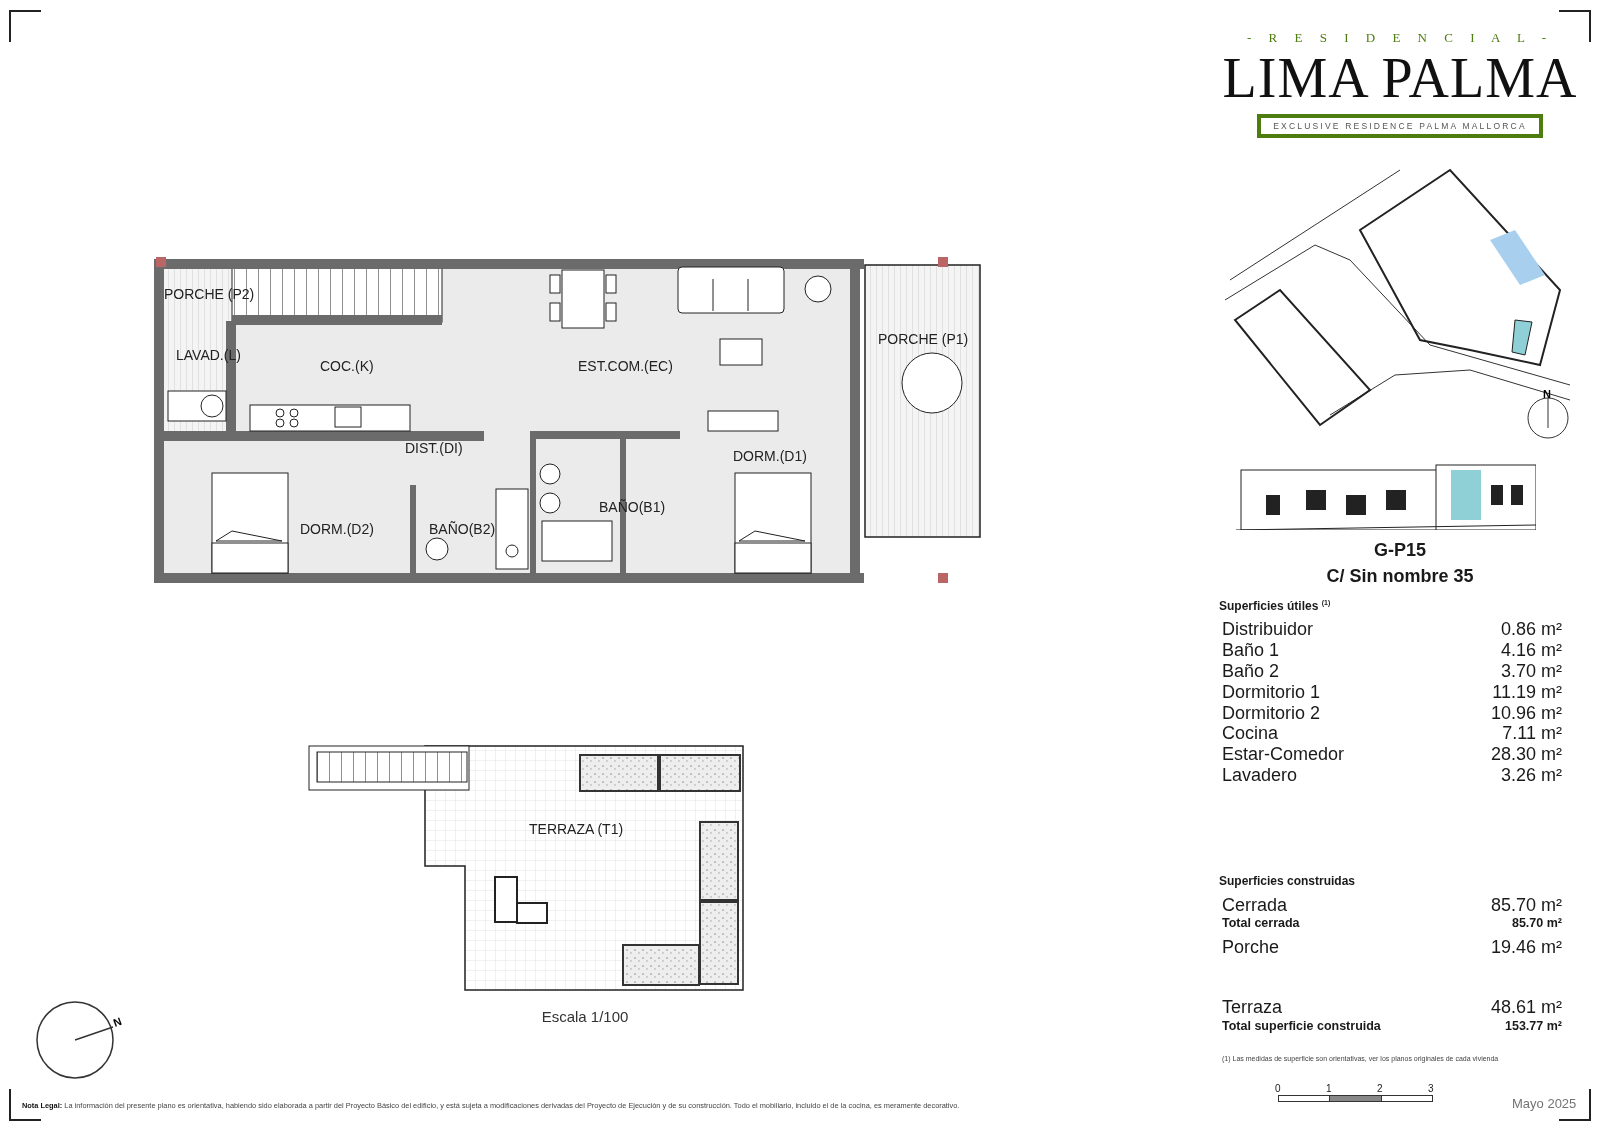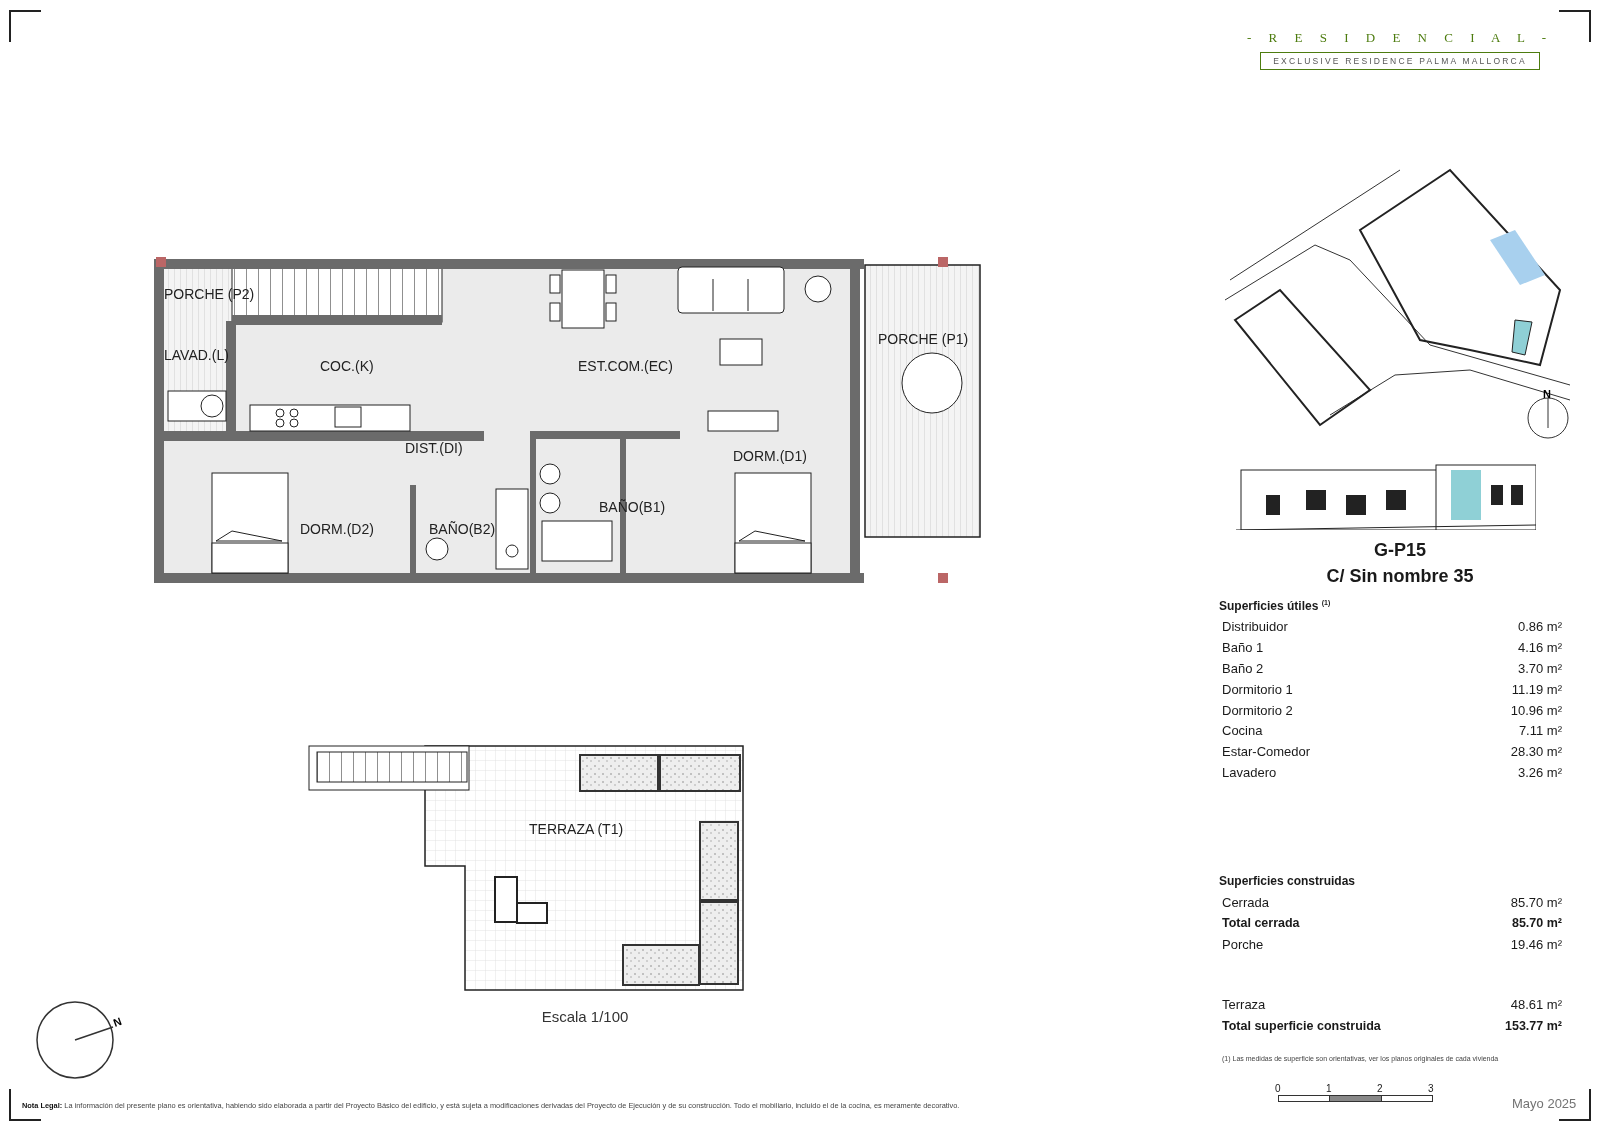--- a/index.html
+++ b/index.html
@@ -8,47 +8,48 @@
   .corner{position:absolute;width:30px;height:30px;border-color:#222;border-style:solid;border-width:0;}
   .c-tl{left:9px;top:10px;border-left-width:2px;border-top-width:2px;}
   .c-tr{right:9px;top:10px;border-right-width:2px;border-top-width:2px;}
   .c-bl{left:9px;bottom:10px;border-left-width:2px;border-bottom-width:2px;}
   .c-br{right:9px;bottom:10px;border-right-width:2px;border-bottom-width:2px;}
 
   
   .logo{position:absolute;left:1210px;top:30px;width:380px;text-align:center;}
   .logo-sub{font-family:"Liberation Serif",serif;font-size:13px;letter-spacing:7px;color:#4d7c0f;}
   .logo-main{font-family:"Liberation Serif",serif;font-size:56px;letter-spacing:1px;line-height:60px;color:#111;margin-top:2px;}
-  .logo-tag{display:inline-block;margin-top:6px;border:1px solid #4d7c0f;padding:3px 12px;font-size:8.5px;letter-spacing:2.2px;color:#555;}
+  .logo-tag{display:inline-block;margin-top:6px;border:4px solid #4d7c0f;padding:3px 12px;font-size:8.5px;letter-spacing:2.2px;color:#555;}
 
   
   .unit-code{position:absolute;left:1210px;width:380px;top:540px;text-align:center;font-weight:bold;font-size:18px;}
   .unit-addr{position:absolute;left:1210px;width:380px;top:566px;text-align:center;font-weight:bold;font-size:18px;}
   .section-title{position:absolute;left:1219px;font-weight:bold;font-size:12px;}
   .section-title sup{font-size:7px;}
-  .row{position:absolute;left:1222px;width:340px;height:20px;font-size:13px;display:flex;justify-content:space-between;}
+  .row{position:absolute;left:1222px;width:340px;height:20px;font-size:18px;display:flex;justify-content:space-between;}
   .row.bold{font-weight:bold;font-size:12.5px;}
   .footnote{position:absolute;left:1222px;top:1055px;font-size:7px;color:#444;}
   .legal{position:absolute;left:22px;top:1101px;font-size:7.4px;color:#444;white-space:nowrap;}
   .legal b{color:#111;}
   .date{position:absolute;left:1512px;top:1096px;font-size:13px;color:#737373;}
   .scale-text{position:absolute;left:505px;top:1008px;width:160px;text-align:center;font-size:15px;color:#333;}
 
   .label{position:absolute;font-size:14px;color:#222;white-space:nowrap;}
 </style>
 </head>
 <body>
 
 <div class="corner c-tl"></div>
 <div class="corner c-tr"></div>
 <div class="corner c-bl"></div>
 <div class="corner c-br"></div>
 
 <div class="logo">
   <div class="logo-sub">- R E S I D E N C I A L -</div>
+  <div class="logo-main">LIMA PALMA</div>
   <div class="logo-tag">EXCLUSIVE RESIDENCE PALMA MALLORCA</div>
 </div>
 
 <svg class="abs" style="left:150px;top:255px;" width="860" height="340">
   <defs>
     <pattern id="deck" width="6" height="6" patternUnits="userSpaceOnUse">
       <rect width="6" height="6" fill="#f4f4f4"></rect>
       <line x1="0" y1="0" x2="0" y2="6" stroke="#bbb" stroke-width="0.7"></line>
     </pattern>
     <pattern id="stairs" width="12" height="12" patternUnits="userSpaceOnUse">
@@ -116,21 +117,21 @@
   <circle cx="287" cy="294" r="11" fill="#fff" stroke="#222"></circle>
 
   <circle cx="782" cy="128" r="30" fill="#fff" stroke="#222"></circle>
 
   <rect x="6" y="2" width="10" height="10" fill="#b66"></rect>
   <rect x="788" y="2" width="10" height="10" fill="#b66"></rect>
   <rect x="788" y="318" width="10" height="10" fill="#b66"></rect>
 </svg>
 
 <div class="label" style="left:164px;top:286px;">PORCHE (P2)</div>
-<div class="label" style="left:164px;top:347px;">LAVAD.(L)</div>
+<div class="label" style="left:164px;top:347px;padding-left:12px;">LAVAD.(L)</div>
 <div class="label" style="left:320px;top:358px;">COC.(K)</div>
 <div class="label" style="left:578px;top:358px;">EST.COM.(EC)</div>
 <div class="label" style="left:878px;top:331px;">PORCHE (P1)</div>
 <div class="label" style="left:405px;top:440px;">DIST.(DI)</div>
 <div class="label" style="left:733px;top:448px;">DORM.(D1)</div>
 <div class="label" style="left:300px;top:521px;">DORM.(D2)</div>
 <div class="label" style="left:553px;top:499px;margin-left:46px;">BAÑO(B1)</div>
 <div class="label" style="left:429px;top:521px;">BAÑO(B2)</div>
 
 <svg class="abs" style="left:305px;top:740px;" width="450" height="260">

